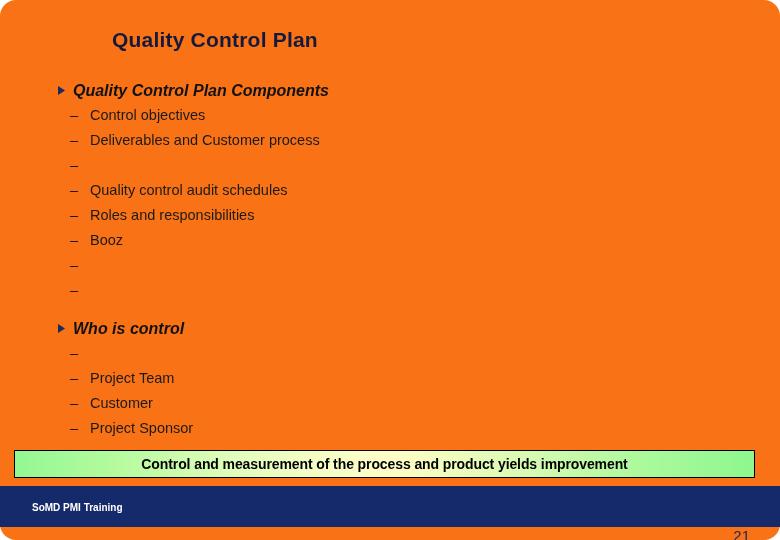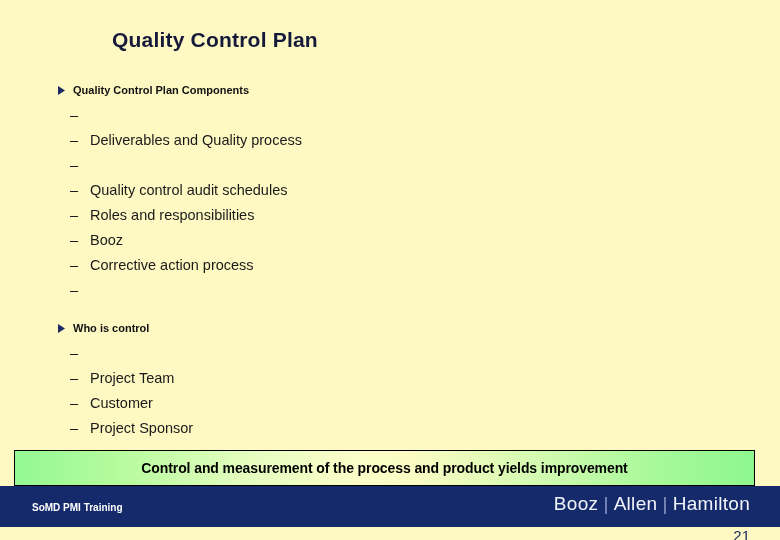--- a/index.html
+++ b/index.html
@@ -14,21 +14,22 @@
     overflow: hidden;
     font-family: "Liberation Sans", sans-serif;
     -webkit-font-smoothing: none;
   }
 
   #slide {
     position: absolute;
     left: 0; top: 0;
     width: 780px;
     height: 540px;
-    background: #fef9c3;
+    background: #f97316;
+    border-radius: 16px;
   }
 
   
   #slide-title {
     position: absolute;
     left: 112px;
     top: 28px;
     width: 560px;
     font-size: 21px;
     font-weight: bold;
@@ -46,24 +47,25 @@
   }
 
   .bullet-group { position: relative; }
 
   
   .l1 {
     position: relative;
     padding-left: 73px;
     height: 25px;
     line-height: 25px;
-    font-size: 11px;
+    font-size: 16px;
     font-weight: bold;
     color: #111111;
     white-space: nowrap;
+    font-style: italic;
   }
   .l1 .marker {
     position: absolute;
     left: 58px;
     top: 0;
     width: 12px;
     line-height: 25px;
     color: #1b2a63;
     font-size: 12px;
   }
@@ -91,21 +93,21 @@
   }
 
   .gap-after-group { height: 13px; }
 
   
   #callout {
     position: absolute;
     left: 14px;
     top: 450px;
     width: 741px;
-    height: 36px;
+    height: 28px;
     border: 1px solid #000000;
     box-sizing: border-box;
     background: linear-gradient(to right,
         #93f893 0%,
         #b6fb9e 14%,
         #e6fdc0 32%,
         #fdfdc8 48%,
         #fbfcc3 54%,
         #d5fbb2 70%,
         #a9f99a 86%,
@@ -180,43 +182,43 @@
         <span class="marker">
           <svg width="7" height="9" viewBox="0 0 7 9">
               <polygon points="0,0 7,4.5 0,9" fill="#1b2a63"></polygon>
             </svg>
         </span>
         <span>Quality Control Plan Components</span>
       </div>
 
       <div class="l2">
         <span class="marker">–</span>
-      </div>
-      <div class="l2">
-        <span class="marker">–</span>
-        <span>Deliverables and Quality process</span>
+        <span>Control objectives</span>
+      </div>
+      <div class="l2">
+        <span class="marker">–</span>
+        <span>Deliverables and Customer process</span>
       </div>
       <div class="l2">
         <span class="marker">–</span>
       </div>
       <div class="l2">
         <span class="marker">–</span>
         <span>Quality control audit schedules</span>
       </div>
       <div class="l2">
         <span class="marker">–</span>
         <span>Roles and responsibilities</span>
       </div>
       <div class="l2">
         <span class="marker">–</span>
         <span>Booz</span>
       </div>
       <div class="l2">
         <span class="marker">–</span>
-        <span>Corrective action process</span>
       </div>
       <div class="l2">
         <span class="marker">–</span>
       </div>
     </div>
 
     <div class="gap-after-group"></div>
 
     <div class="bullet-group">
       <div class="l1">
@@ -246,20 +248,17 @@
     </div>
 
   </div>
 
   <div id="callout">
     <span id="callout-text">Control and measurement of the process and product yields improvement</span>
   </div>
 
   <div id="footer-bar">
     <div id="footer-left">SoMD PMI Training</div>
-    <div id="footer-logo">
-      <span>Booz</span><span class="sep">|</span><span>Allen</span><span class="sep">|</span><span>Hamilton</span>
-    </div>
   </div>
 
   <div id="page-number">21</div>
 
 </div>
 
 </body></html>

